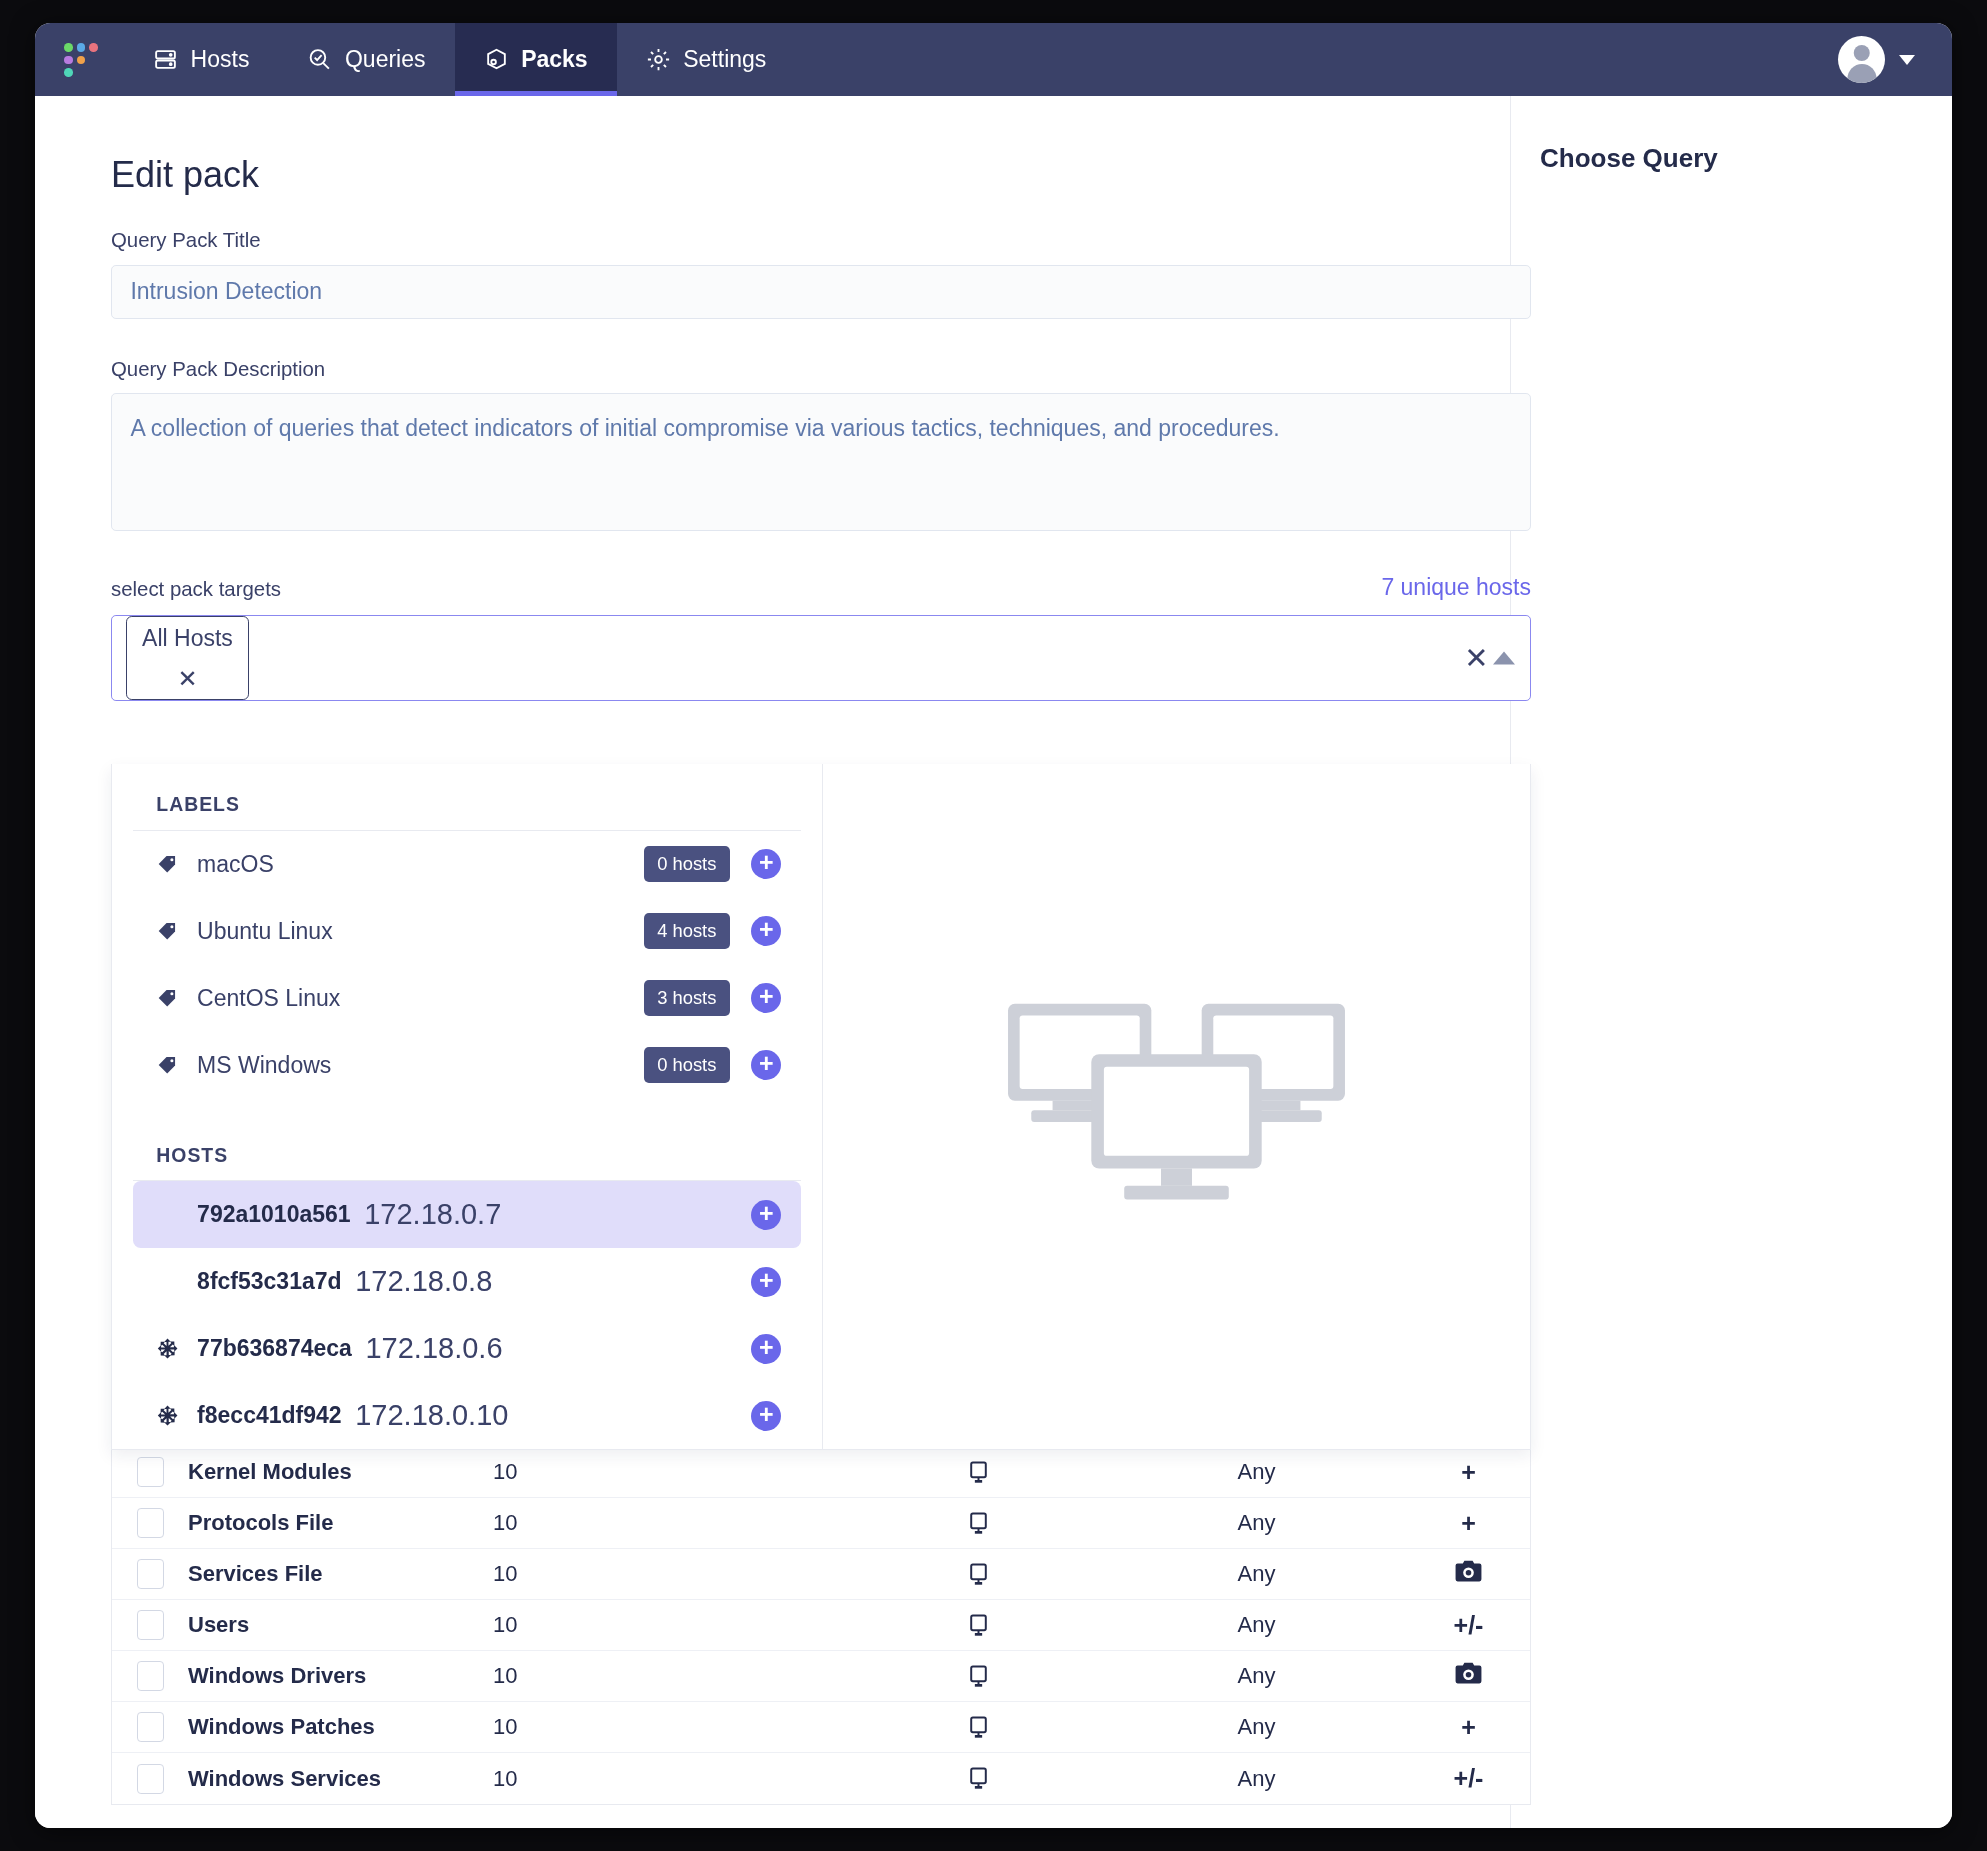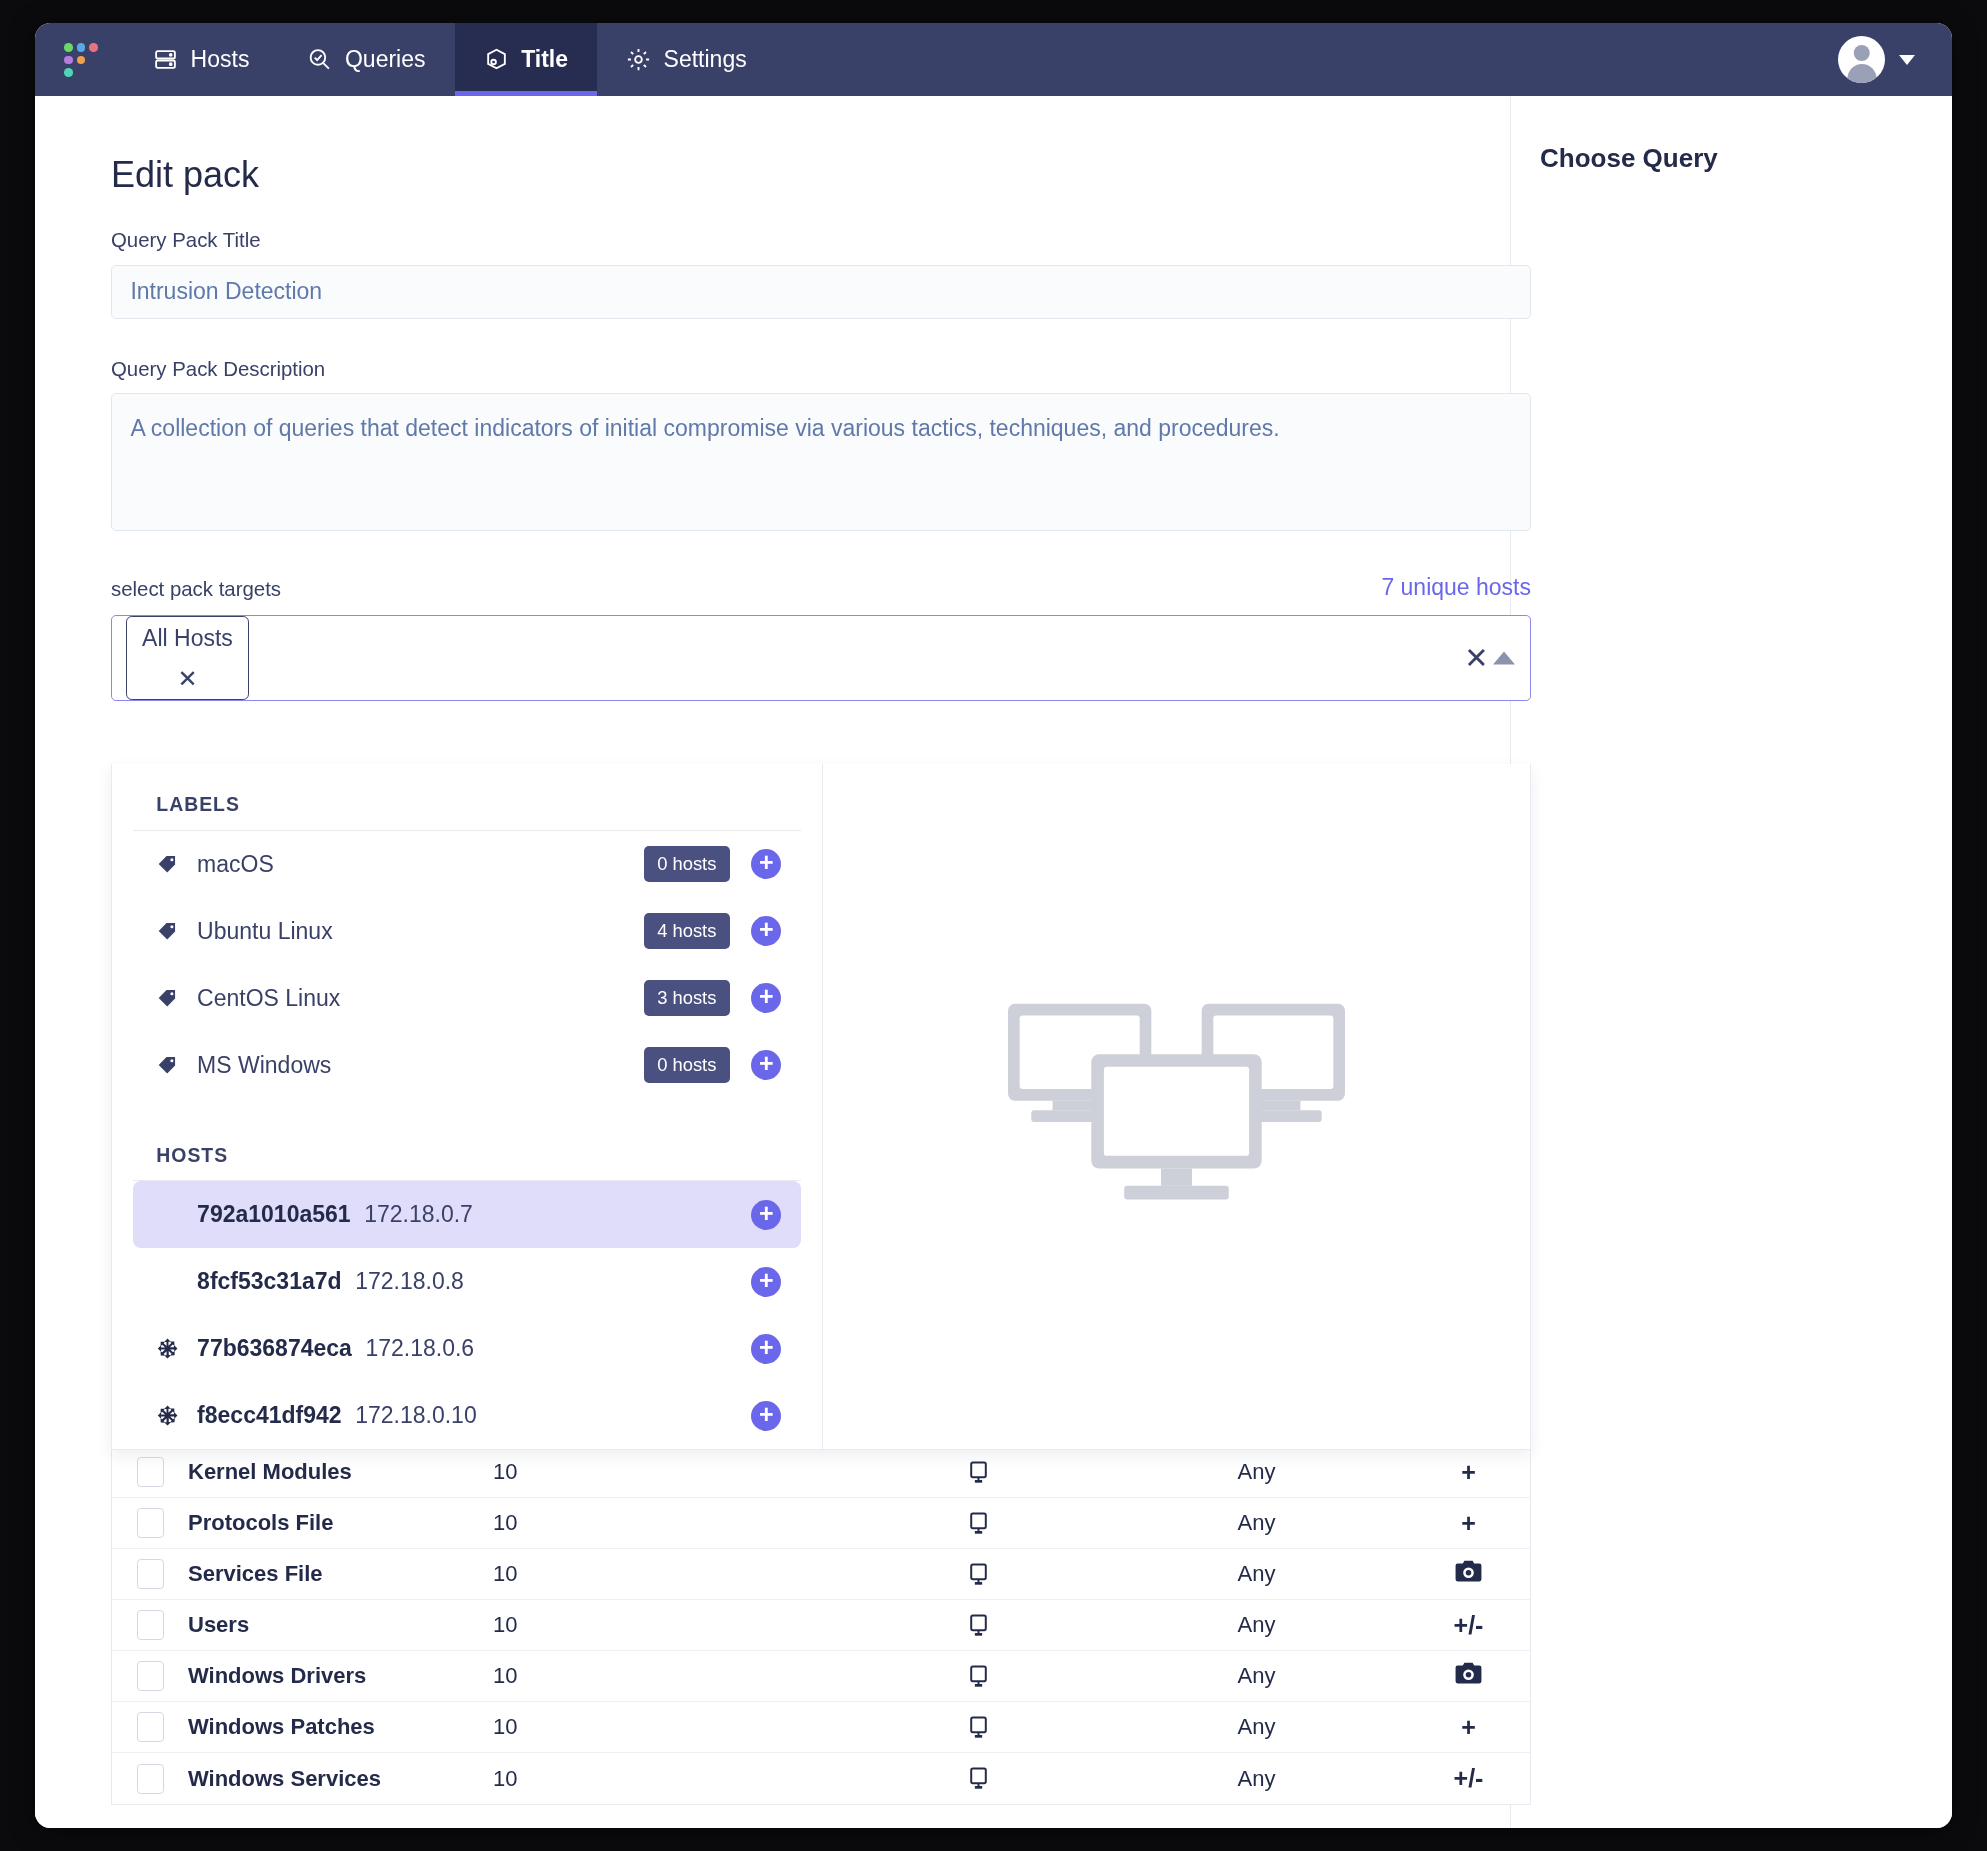--- a/index.html
+++ b/index.html
@@ -287,21 +287,21 @@
     font-size: 23px;
     color: #3a4168;
   }
   .host-id {
     font-size: 23px;
     color: #242b4a;
     font-weight: bold;
     margin-right: 13.6px;
   }
   .host-ip {
-    font-size: 23px;
+    font-size: 29px;
     color: #3a4168;
   }
   .dd-row .spacer { flex: 1; }
   .host-count {
     background: #4a5180;
     color: #ffffff;
     font-size: 18.4px;
     padding: 6.8px 13.6px;
     border-radius: 4.9px;
     margin-right: 21.3px;
@@ -451,21 +451,21 @@
       <span>Queries</span>
     </div>
 
     <div class="nav-item active">
       <span>
         <svg width="25" height="25" viewBox="0 0 24 24" fill="none" stroke="#fff" stroke-width="1.8">
           <path d="M12 2.6l8 4.2v9.4l-8 4.2-8-4.2V6.8z"></path>
           <circle cx="9.2" cy="14.4" r="2.2"></circle>
         </svg>
       </span>
-      <span>Title</span>
+      <span>Packs</span>
     </div>
 
     <div class="nav-item">
       <span>
         <svg width="25" height="25" viewBox="0 0 24 24" fill="none" stroke="#fff" stroke-width="1.8">
           <circle cx="12" cy="12" r="3.2"></circle>
           <path d="M12 1.8v3M12 19.2v3M1.8 12h3M19.2 12h3M4.8 4.8l2.1 2.1M17.1 17.1l2.1 2.1M19.2 4.8l-2.1 2.1M6.9 17.1l-2.1 2.1"></path>
         </svg>
       </span>
       <span>Settings</span>

